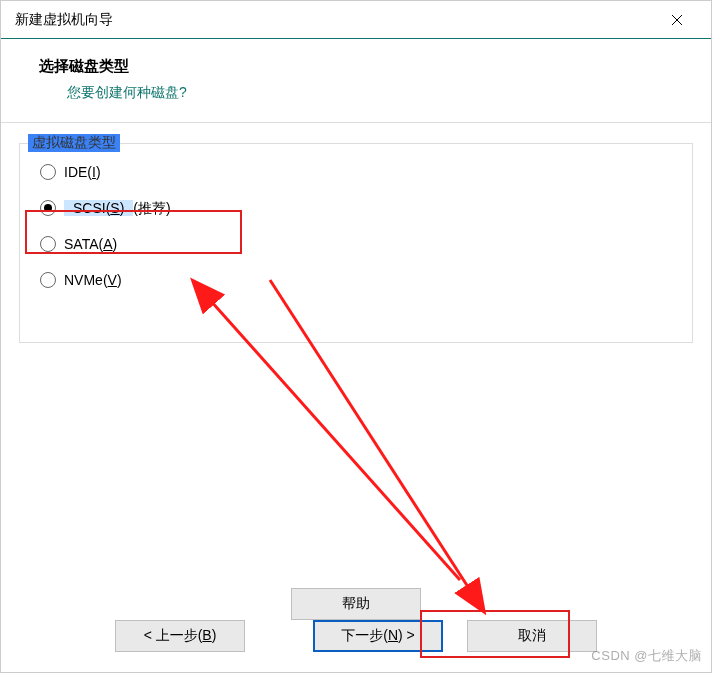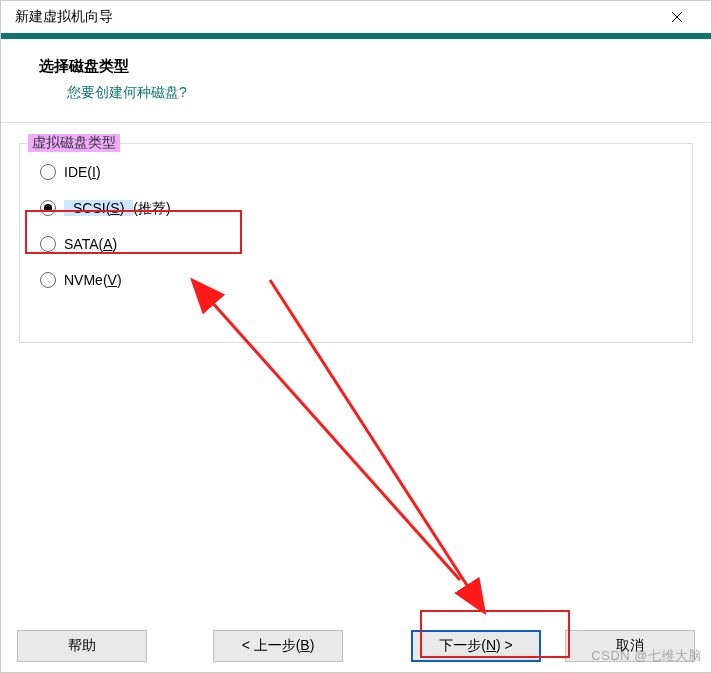--- a/index.html
+++ b/index.html
@@ -23,21 +23,21 @@
       display: flex;
       flex-direction: column;
       background: #ffffff;
     }
     .titlebar {
       display: flex;
       align-items: center;
       justify-content: space-between;
       height: 38px;
       padding: 0 14px 0 14px;
-      border-bottom: 6px solid #0f766e;
+      border-bottom: 1px solid #0f766e;
     }
     .titlebar-title {
       font-size: 14px;
       color: #000000;
     }
     .close-btn {
       width: 40px;
       height: 32px;
       font-size: 16px;
       font-family: Arial, sans-serif;
@@ -77,21 +77,21 @@
     .group-box {
       border: 1px solid #dddddd;
       padding: 20px 14px 14px 14px;
       position: relative;
       height: 200px;
     }
     .group-label {
       position: absolute;
       top: -10px;
       left: 8px;
-      background: #f0abfc;
+      background: #3b82f6;
       color: #333;
       padding: 0 4px;
       font-size: 14px;
     }
     .radio-row {
       display: flex;
       align-items: flex-start;
       height: 36px;
       padding-left: 6px;
     }
@@ -136,22 +136,23 @@
       left: 25px;
       top: 210px;
       width: 217px;
       height: 44px;
       pointer-events: none;
     }
     .button-bar {
       display: flex;
       justify-content: space-between;
       align-items: center;
-      padding: 12px 16px 10px 16px;
-      position: relative;
+      padding: 12px 16px 20px 16px;
+      position: relative;
+      flex-direction: column;
     }
     .button-left {
       display: flex;
     }
     .button-right {
       display: flex;
       gap: 24px;
     }
     .wiz-btn {
       min-width: 130px;

